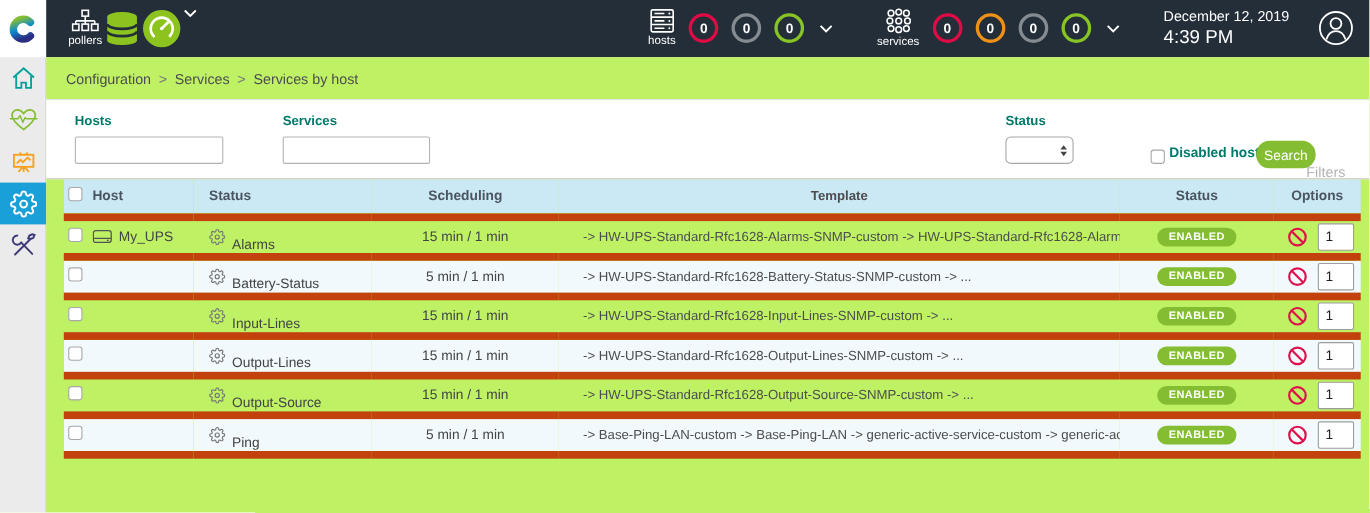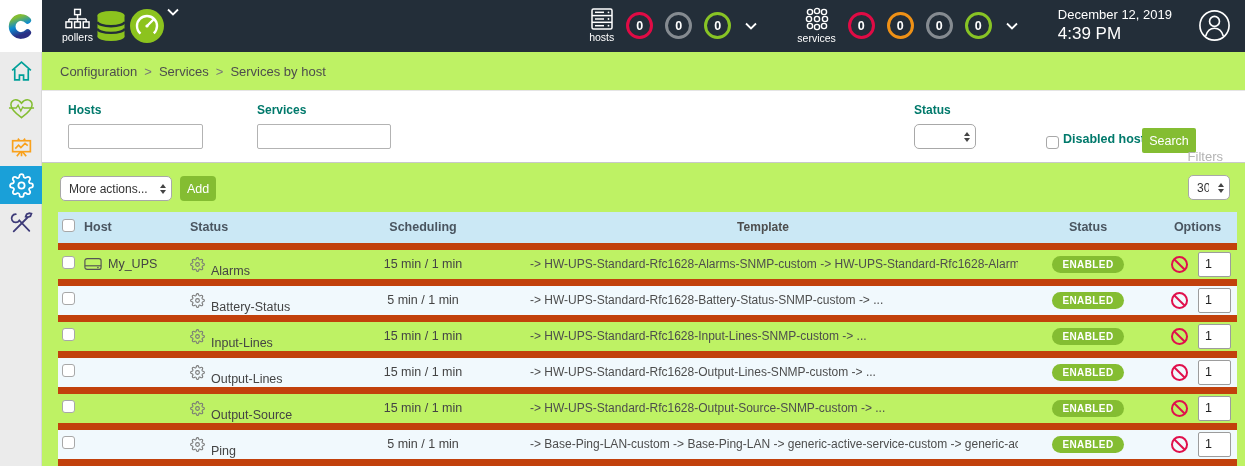--- a/index.html
+++ b/index.html
@@ -47,21 +47,21 @@
   .sel { position:relative; display:inline-block; }
   .sel select { appearance:none; -webkit-appearance:none; -moz-appearance:none; border:1px solid #a8a8a8; border-radius:5px; background:#fff; height:25px; font-size:12px; color:#333; padding:0 20px 0 8px; width:100%; }
   .sel .spin { position:absolute; right:6px; top:50%; transform:translateY(-50%); pointer-events:none; }
   .sel .spin::before { content:""; display:block; border-left:3.5px solid transparent; border-right:3.5px solid transparent; border-bottom:4.5px solid #444; margin-bottom:2px; }
   .sel .spin::after  { content:""; display:block; border-left:3.5px solid transparent; border-right:3.5px solid transparent; border-top:4.5px solid #444; }
   .sel-templates { width:330px; }
   .sel-status { width:62px; }
   .fg-disabled { left:969px; top:41px; display:flex; align-items:center; gap:4px;padding-left:35px; }
   .fg-disabled label { color:#00796b; font-weight:bold; font-size:12.5px; cursor:pointer; }
   input[type=checkbox] { appearance:none; -webkit-appearance:none; width:13px; height:13px; border:1px solid #a8a8a8; border-radius:3px; background:#fff; cursor:pointer; }
-  .btn { background:#84bd32; color:#fff; border:none; border-radius:2px; font-size:12.5px; font-family:"Liberation Sans",sans-serif; cursor:pointer; }
+  .btn { background:#84bd32; color:#fff; border:none; border-radius:12px; font-size:12.5px; font-family:"Liberation Sans",sans-serif; cursor:pointer; }
   .search-btn { position:absolute; left:1100px; top:37px; width:54px; height:25px; }
   .filters-cap { position:absolute; right:22px; top:58px; font-size:13px; color:#b3b3b3; }
 
   .toolbar { position:relative; height:49px; }
   .sel-more { position:absolute; left:18px; top:13px; width:112px; }
   .add-btn { position:absolute; left:138px; top:13px; width:36px; height:25px; border-radius:4px; }
   .sel-pagesize { position:absolute; right:15px; top:12px; width:42px; }
 
   
   .tbl { display:table; table-layout:fixed; width:1179px; margin-left:16px; border-collapse:collapse; font-size:12.5px; color:#444; }
@@ -264,25 +264,20 @@
         <span class="sel sel-status"><select><option data-bind="filters.status_value"></option></select><span class="spin"></span></span>
       </div>
       <div class="fg-disabled fg" style="top:41px">
         <input type="checkbox" id="disabled-hosts" style="">
         <label for="disabled-hosts" data-bind="filters.disabled_hosts_label">Disabled hosts</label>
       </div>
       <button class="btn search-btn" data-bind="filters.search_button">Search</button>
       <div class="filters-cap" data-bind="filters.filters_caption">Filters</div>
     </div>
 
-    <div class="toolbar">
-      <span class="sel sel-more"><select><option data-bind="toolbar.more_actions">More actions...</option></select><span class="spin"></span></span>
-      <button class="btn add-btn" data-bind="toolbar.add_button">Add</button>
-      <span class="sel sel-pagesize"><select><option data-bind="toolbar.page_size">30</option></select><span class="spin"></span></span>
-    </div>
 
     <div class="tbl">
       <div class="tr head">
         <div class="th c-chk"><input type="checkbox" style=""></div>
         <div class="th c-host" data-bind="table.columns.0">Host</div>
         <div class="th c-svc" data-bind="table.columns.1">Status</div>
         <div class="th c-sched" data-bind="table.columns.2">Scheduling</div>
         <div class="th c-tpl" style="text-align:center;padding-left:0" data-bind="table.columns.3">Template</div>
         <div class="th c-status" data-bind="table.columns.4">Status</div>
         <div class="th c-opt" style="text-align:center" data-bind="table.columns.5">Options</div>

